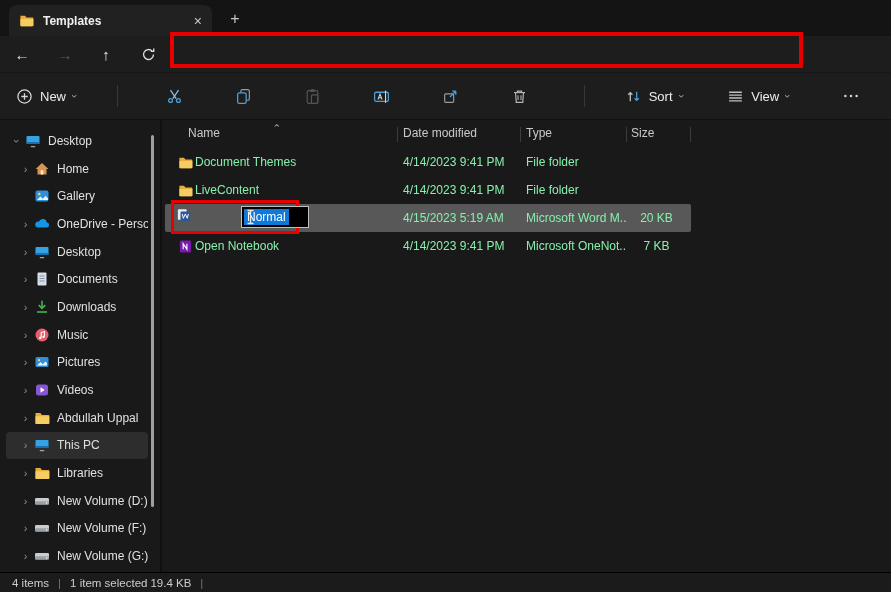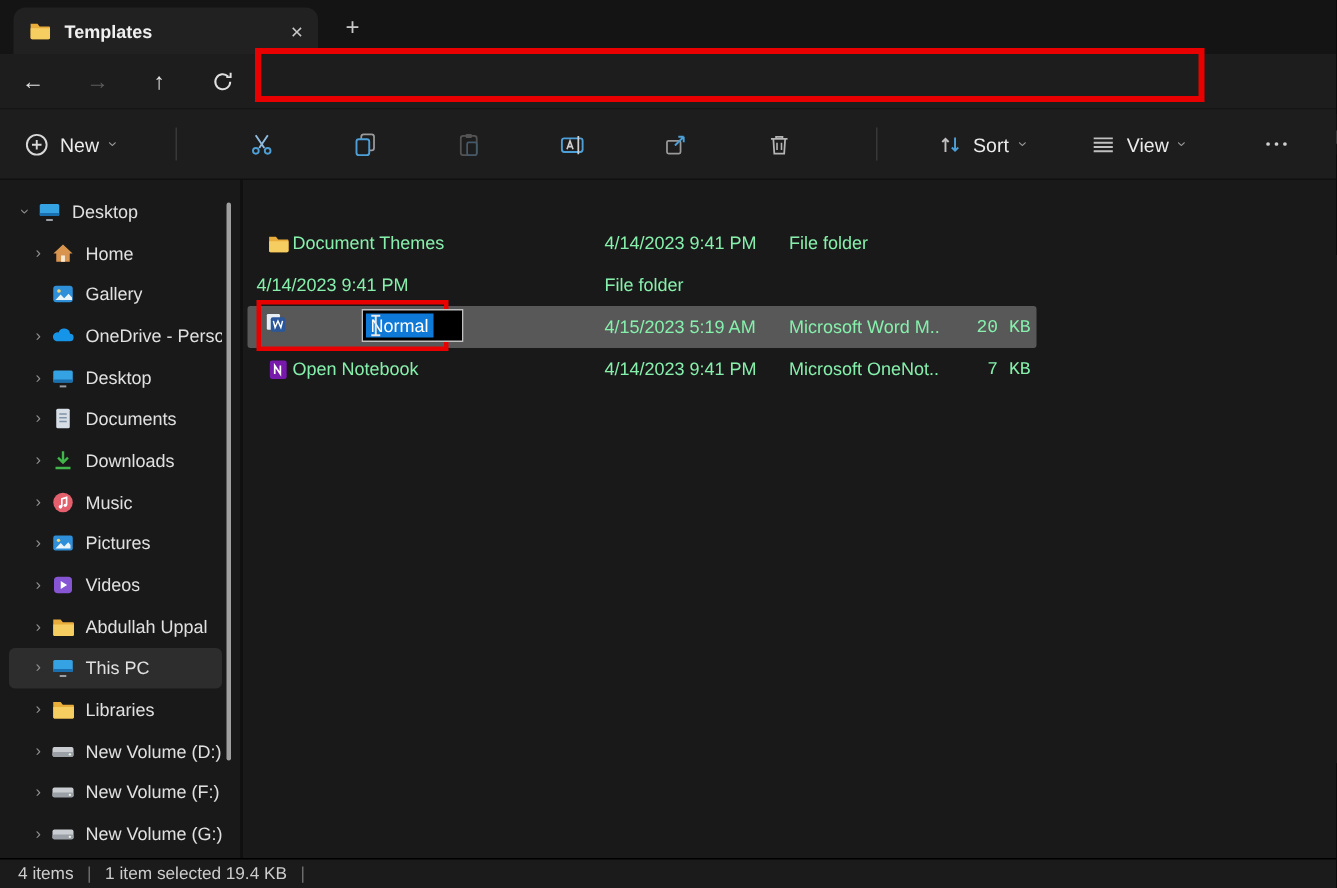--- a/index.html
+++ b/index.html
@@ -62,21 +62,21 @@
   .hd{position:absolute;top:4px;width:1px;height:15px;background:#3c3c3c;}
   
   .rows{position:absolute;left:165px;top:148px;width:526px;}
   .frow{height:28px;display:grid;grid-template-columns:232px 123px 106px 65px;align-items:center;
         font-size:12px;color:#86efac;border-radius:2px;}
   .frow.selected{background:#585858;}
   .cell-name{display:flex;align-items:center;padding-left:13px;gap:1px;overflow:hidden;}
   .cell-name .ficon{width:15px;height:15px;flex:none;margin-right:1px;}
   .cell-date{padding-left:6px;}
   .cell-type{padding-left:6px;white-space:nowrap;overflow:hidden;}
-  .cell-size{text-align:right;padding-right:4px;font-family:Liberation Mono, monospace;}
+  .cell-size{text-align:center;padding-right:4px;}
   
   .rename-box{position:absolute;left:171px;top:200px;width:128px;height:34px;border:3px solid var(--annotation-red,#e80000);
               box-sizing:border-box;z-index:30;}
   .rn-icon{position:absolute;left:3px;top:5px;width:14px;height:14px;}
   .rn-input{position:absolute;left:19px;top:3px;width:68px;height:22px;background:#000;
             border:1px solid #c0c0c0;box-sizing:border-box;display:flex;align-items:center;padding-left:2px;margin-left:48px;}
   .rn-text{background:var(--selection-blue,#0f79d8);color:#fff;font-size:12px;padding:1px 3px;line-height:14px;}
   .rn-cursor{position:absolute;left:72px;top:6px;}
   
   .status{position:absolute;left:0;top:572px;width:891px;height:20px;background:#1b1b1b;border-top:1px solid #000;
@@ -389,37 +389,57 @@
             <rect x="1" y="5" width="14" height="6.5" rx="1.3" fill="#c9cdd1"></rect>
             <rect x="1" y="8.3" width="14" height="3.2" rx="1" fill="#9aa0a6"></rect>
             <circle cx="12.6" cy="9.9" r=".8" fill="#e8f2e9"></circle>
           </svg>
         </span>
       <span class="side-label">New Volume (G:)</span>
     </div>
   </div>
   <div class="sb-scroll"></div>
 
+  <div class="lh">
+    <span class="hlabel" style="left:25px;">Name</span>
+    <span class="sortind">›</span>
+    <span class="hlabel" style="left:240px;">Date modified</span>
+    <span class="hlabel" style="left:363px;">Type</span>
+    <span class="hlabel" style="left:468px;">Size</span>
+    <span class="hd" style="left:234px;"></span>
+    <span class="hd" style="left:357px;"></span>
+    <span class="hd" style="left:463px;"></span>
+    <span class="hd" style="left:527px;"></span>
+  </div>
 
   <div class="rows">
     <div class="frow">
       <div class="cell-name">
         <span class="ficon">
             <svg width="15" height="15" viewBox="0 0 16 16">
               <path d="M1.5 3h4.9l1.5 1.9h6.6c.5 0 .8.3.8.8v7.3c0 .6-.5 1-1 1H2.5c-.6 0-1-.4-1-1z" fill="#e9ad3c"></path>
               <path d="M1.5 6.3h13.8v6.7c0 .6-.5 1-1 1H2.5c-.6 0-1-.4-1-1z" fill="#f6cd60"></path>
             </svg>
           </span>
         <span>Document Themes</span>
       </div>
       <div class="cell-date">4/14/2023 9:41 PM</div>
       <div class="cell-type">File folder</div>
       <div class="cell-size"></div>
     </div>
     <div class="frow">
+      <div class="cell-name">
+        <span class="ficon">
+            <svg width="15" height="15" viewBox="0 0 16 16">
+              <path d="M1.5 3h4.9l1.5 1.9h6.6c.5 0 .8.3.8.8v7.3c0 .6-.5 1-1 1H2.5c-.6 0-1-.4-1-1z" fill="#e9ad3c"></path>
+              <path d="M1.5 6.3h13.8v6.7c0 .6-.5 1-1 1H2.5c-.6 0-1-.4-1-1z" fill="#f6cd60"></path>
+            </svg>
+          </span>
+        <span>LiveContent</span>
+      </div>
       <div class="cell-date">4/14/2023 9:41 PM</div>
       <div class="cell-type">File folder</div>
       <div class="cell-size"></div>
     </div>
     <div class="frow selected">
       <div class="cell-name"></div>
       <div class="cell-date">4/15/2023 5:19 AM</div>
       <div class="cell-type">Microsoft Word M...</div>
       <div class="cell-size">20 KB</div>
     </div>

